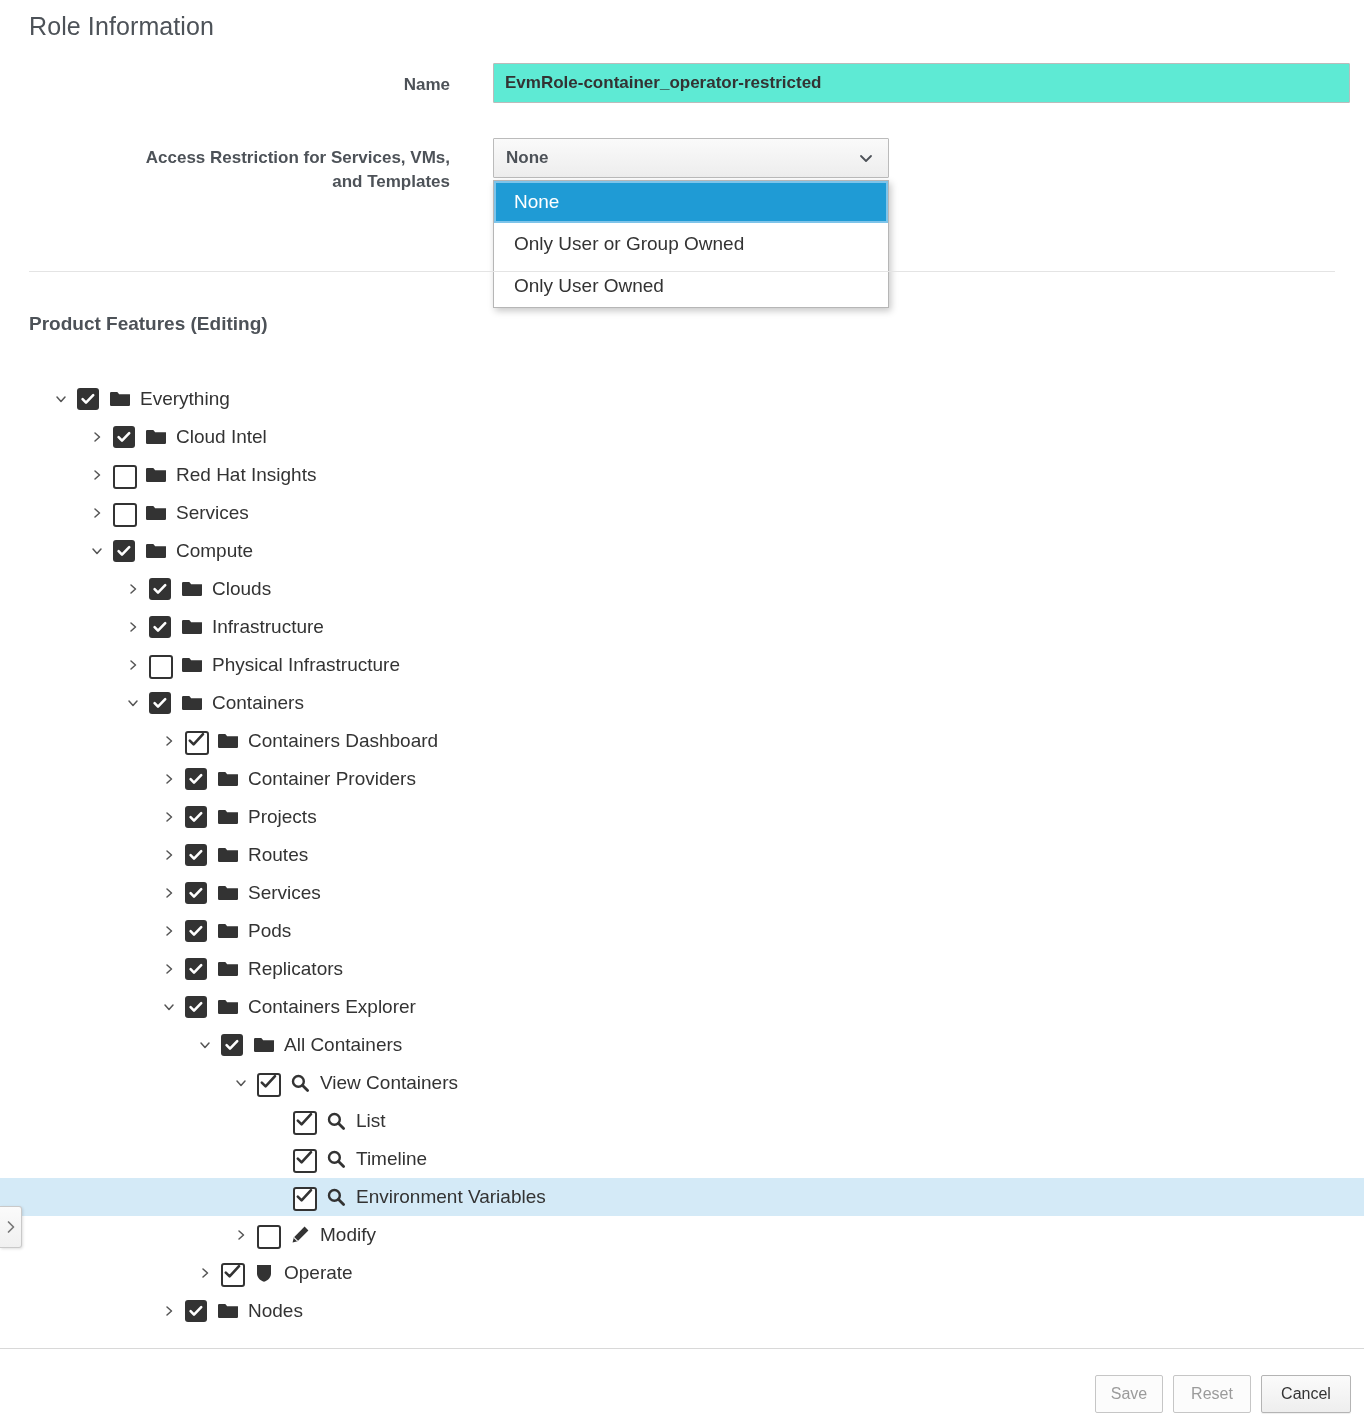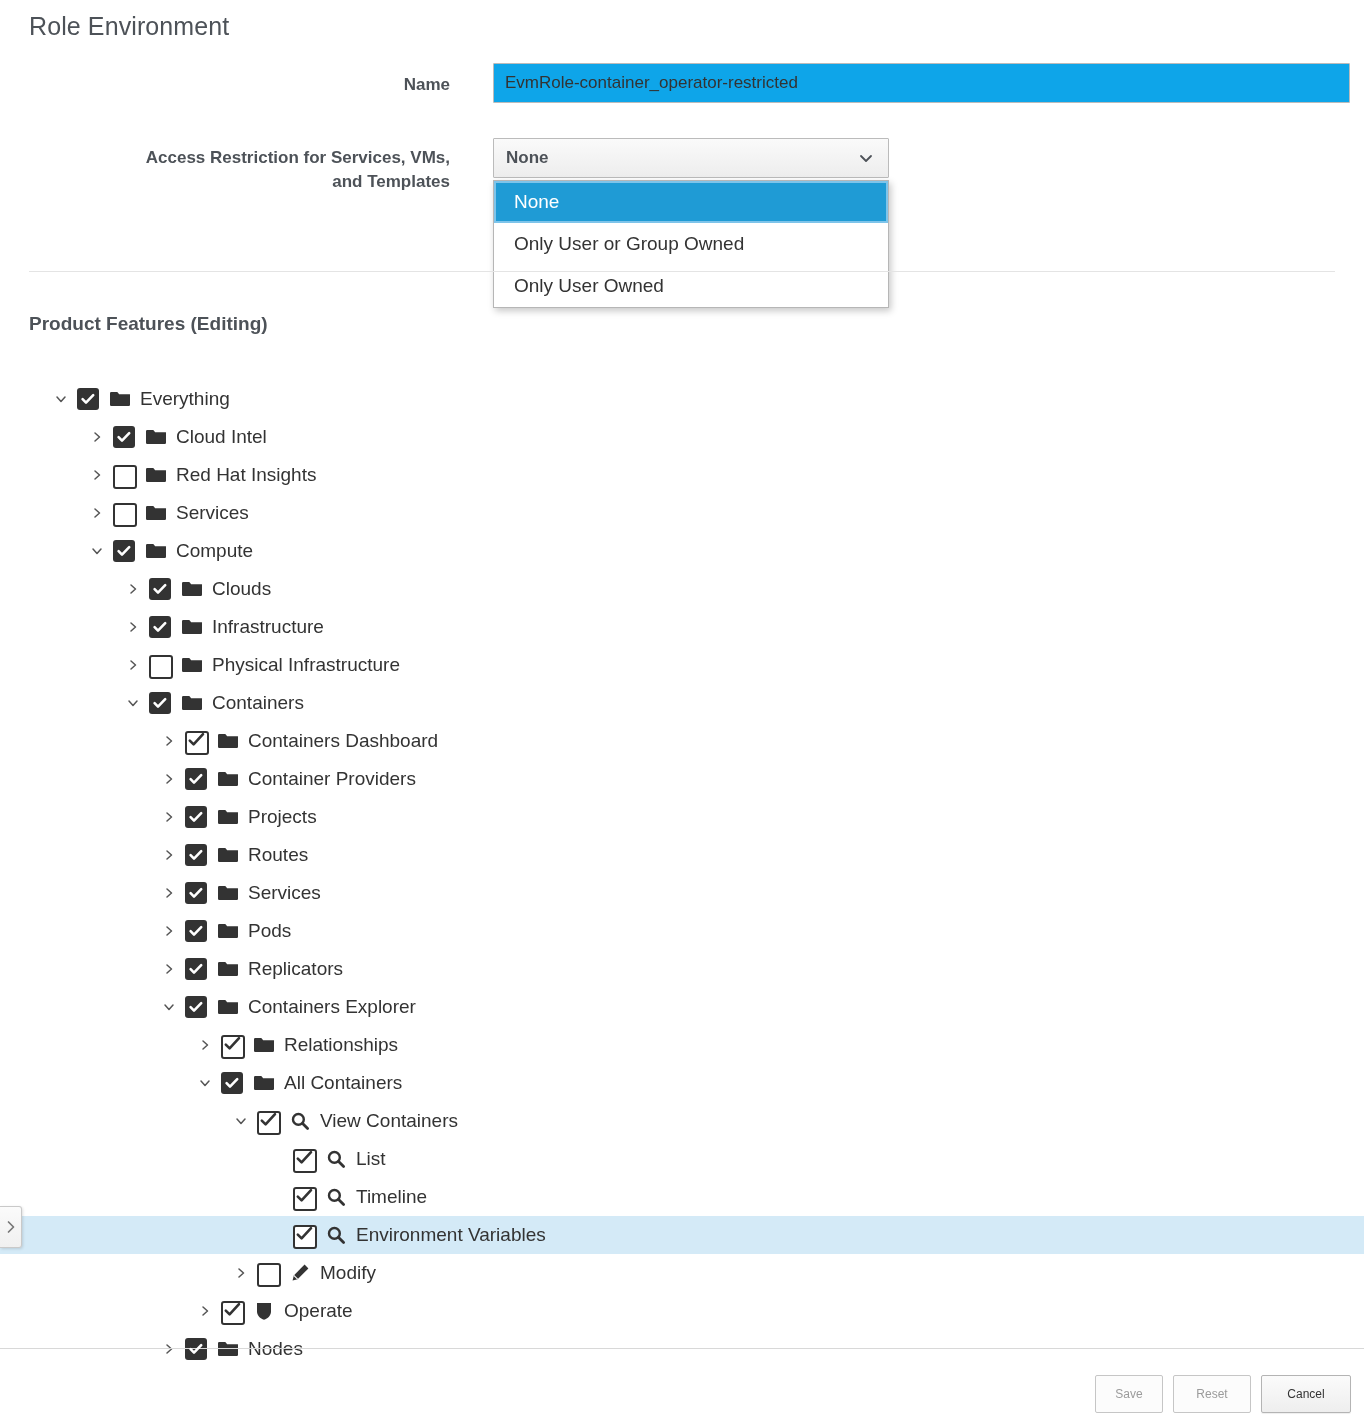--- a/index.html
+++ b/index.html
@@ -27,26 +27,27 @@
     text-align: right;
     line-height: 24px;
   }
   #label-name { left: 40px; top: 73px; width: 410px; }
   #label-access { left: 40px; top: 146px; width: 410px; }
 
   .name-input {
     position: absolute; left: 493px; top: 63px;
     width: 857px; height: 40px;
     border: 1px solid #bbbbbb;
-    background: #0ea5e9;
+    background: #5eead4;
     font-family: "Liberation Sans", sans-serif;
     font-size: 17px; color: #333333;
     padding: 0 11px;
     border-radius: 1px;
     outline: none;
+    font-weight: bold;
   }
 
   
   .select-wrap { position: absolute; left: 493px; top: 138px; width: 324px; }
   .select-btn {
     position: relative;
     width: 396px; height: 40px;
     border: 1px solid #bbbbbb;
     background: linear-gradient(to bottom, #fafafa 0%, #ededed 100%);
     border-radius: 1px;
@@ -176,41 +177,41 @@
 
   
   .footer { position: absolute; left: 0; top: 1349px; width: 1364px; height: 69px; }
   .btn {
     position: absolute; top: 26px;
     height: 38px;
     border: 1px solid #c6c6c6;
     border-radius: 2px;
     background: #fcfcfc;
     font-family: "Liberation Sans", sans-serif;
-    font-size: 12px;
+    font-size: 16px;
     color: #9b9b9b;
     display: flex; align-items: center; justify-content: center;
     padding: 0 14px;
   }
   .btn.enabled {
     background: linear-gradient(to bottom,#fbfbfb,#eeeeee);
     border-color: #b4b4b4;
     color: #333333;
     box-shadow: 0 1px 1px rgba(0,0,0,.07);
   }
   #btn-save   { left: 1095px; width: 68px; }
   #btn-reset  { left: 1173px; width: 78px; }
   #btn-cancel { left: 1261px; width: 90px; }
 </style>
 </head>
 <body>
 
 <div class="page">
 
-  <div class="section-title">Role Environment</div>
+  <div class="section-title">Role Information</div>
 
   <div class="form-label" id="label-name">Name</div>
   <input class="name-input" id="name-input" value="EvmRole-container_operator-restricted" style="">
 
   <div class="form-label" id="label-access">
     <span>Access Restriction for Services, VMs,</span><br>
     <span>and Templates</span>
   </div>
 
   <div class="select-wrap">
@@ -548,39 +549,20 @@
           <svg aria-hidden="true" width="22" height="18" viewBox="0 0 22 18">
             <path d="M1 3.2a1.2 1.2 0 011.2-1.2h6.1l1.9 2.2h10.6A1.2 1.2 0 0121 5.4v9.4A1.2 1.2 0 0119.8 16H2.2A1.2 1.2 0 011 14.8z" fill="#333"></path>
           </svg>
         </div>
         <div class="node-label">Containers Explorer</div>
       </div>
       <div class="tree-row">
         <div style="flex: 0 0 194px;"></div>
         <div class="twisty">
           <svg width="14" height="14" viewBox="0 0 14 14">
-            <path d="M5 3 L9.5 7 L5 11" fill="none" stroke="#555" stroke-width="1.5" stroke-linecap="round" stroke-linejoin="round"></path>
-          </svg>
-        </div>
-        <div class="cbox partial">
-          <svg width="18" height="18" viewBox="0 0 18 18">
-            <path d="M2.8 8.6 L6.6 12.4 L16 2.2" fill="none" stroke="#333333" stroke-width="2.6" stroke-linecap="round" stroke-linejoin="round"></path>
-          </svg>
-        </div>
-        <div class="node-icon">
-          <svg aria-hidden="true" width="22" height="18" viewBox="0 0 22 18">
-            <path d="M1 3.2a1.2 1.2 0 011.2-1.2h6.1l1.9 2.2h10.6A1.2 1.2 0 0121 5.4v9.4A1.2 1.2 0 0119.8 16H2.2A1.2 1.2 0 011 14.8z" fill="#333"></path>
-          </svg>
-        </div>
-        <div class="node-label">Relationships</div>
-      </div>
-      <div class="tree-row">
-        <div style="flex: 0 0 194px;"></div>
-        <div class="twisty">
-          <svg width="14" height="14" viewBox="0 0 14 14">
             <path d="M3 5 L7 9.5 L11 5" fill="none" stroke="#555" stroke-width="1.5" stroke-linecap="round" stroke-linejoin="round"></path>
           </svg>
         </div>
         <div class="cbox checked">
           <svg width="18" height="18" viewBox="0 0 18 18">
             <path d="M3.6 9.2 L7 12.6 L14.2 5.2" fill="none" stroke="#ffffff" stroke-width="2.6" stroke-linecap="round" stroke-linejoin="round"></path>
           </svg>
         </div>
         <div class="node-icon">
           <svg aria-hidden="true" width="22" height="18" viewBox="0 0 22 18">

